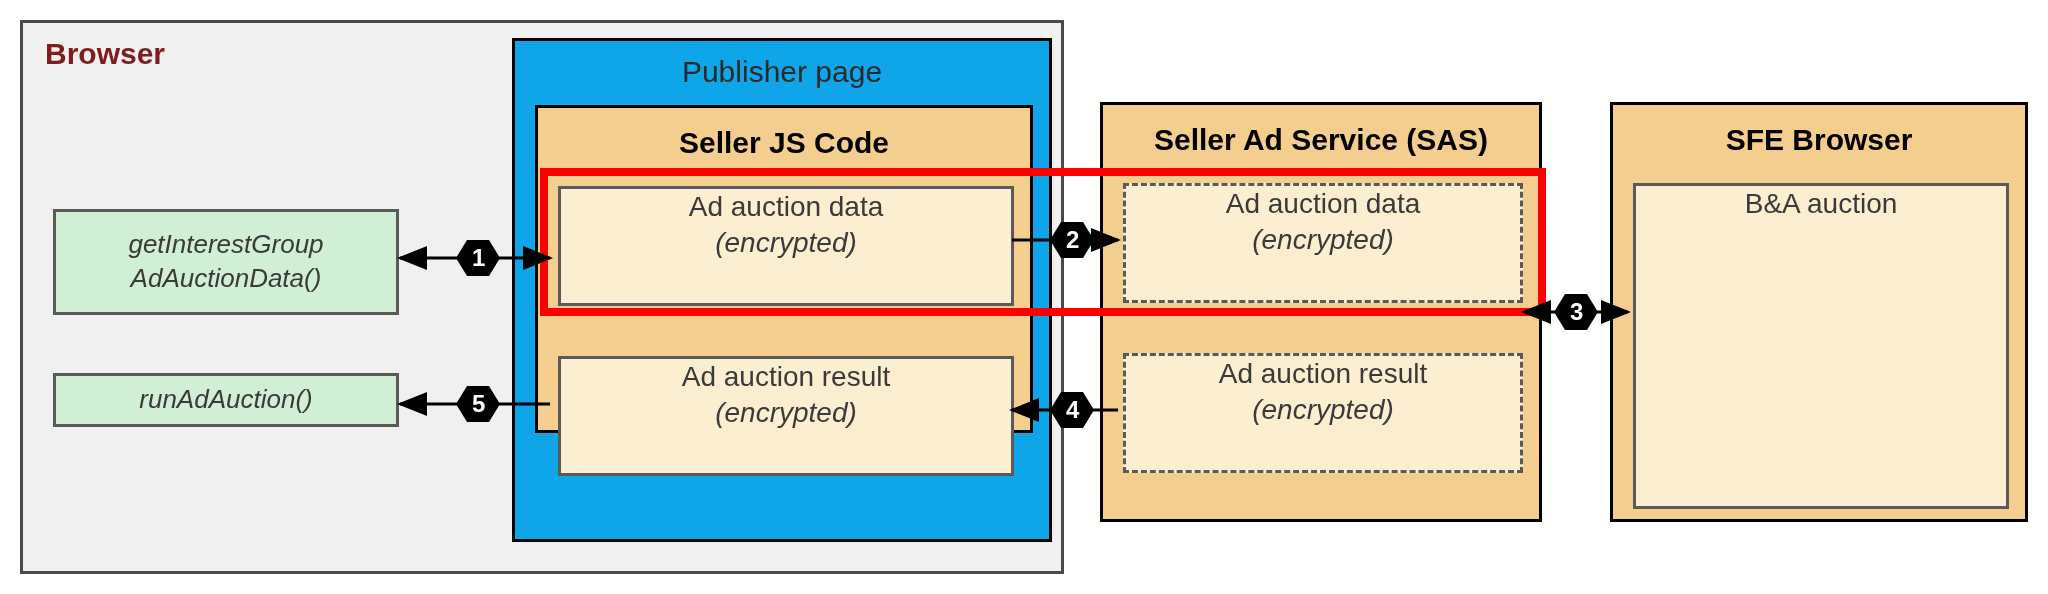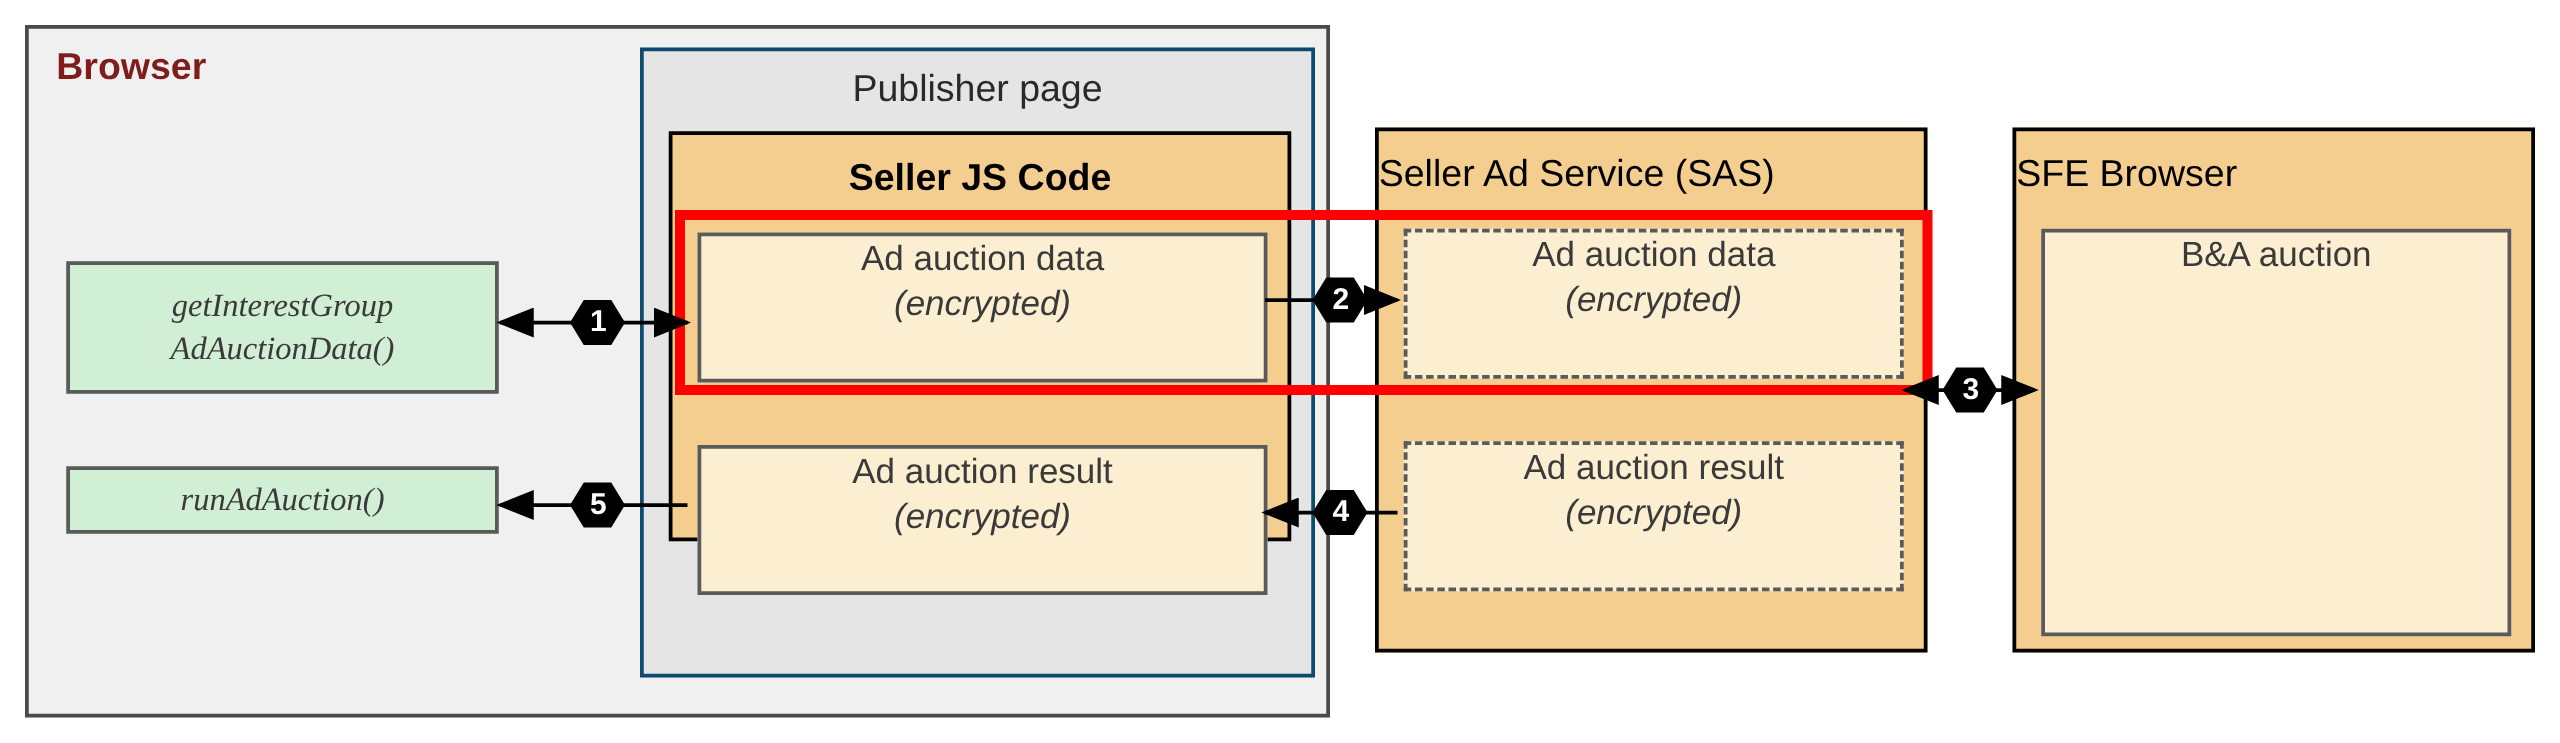--- a/index.html
+++ b/index.html
@@ -31,22 +31,22 @@
     font-weight: 700;
     font-size: 30px;
     color: #7f1d1d;
   }
   .publisher-page {
     position: absolute;
     left: 512px;
     top: 38px;
     width: 540px;
     height: 504px;
-    background: #e5e5e5;
-    border: 3px solid #0c4a6e;
+    background: #0ea5e9;
+    border: 3px solid #000000;
   }
   .publisher-label {
     position: absolute;
     top: 14px;
     left: 0;
     width: 100%;
     text-align: center;
     font-size: 30px;
     color: #2a2a2a;
   }
@@ -85,21 +85,22 @@
     width: 418px;
     height: 420px;
     background: #f3ce8f;
     border: 3px solid #000;
   }
   .box-title {
     position: absolute;
     top: 18px;
     left: 0;
     width: 100%;
-    font-weight: 400;
+    text-align: center;
+    font-weight: 700;
     font-size: 30px;
     color: #000;
   }
   .data-box {
     position: absolute;
     background: #fceed1;
     border: 3px solid #5a5a5a;
     display: flex;
     flex-direction: column;
     align-items: center;
@@ -112,21 +113,21 @@
   .data-box.dashed {
     border-style: dashed;
   }
   .api-box {
     position: absolute;
     background: #d0efd4;
     border: 3px solid #5a5a5a;
     display: flex;
     align-items: center;
     justify-content: center;
-    font-family: Liberation Serif, serif;
+    font-family: Liberation Sans, sans-serif;
     font-style: italic;
     font-size: 26px;
     color: #3a3a3a;
     text-align: center;
     line-height: 1.3;
   }
   .em { font-style: italic; }
   .highlight {
     position: absolute;
     border: 8px solid #ff0000;

